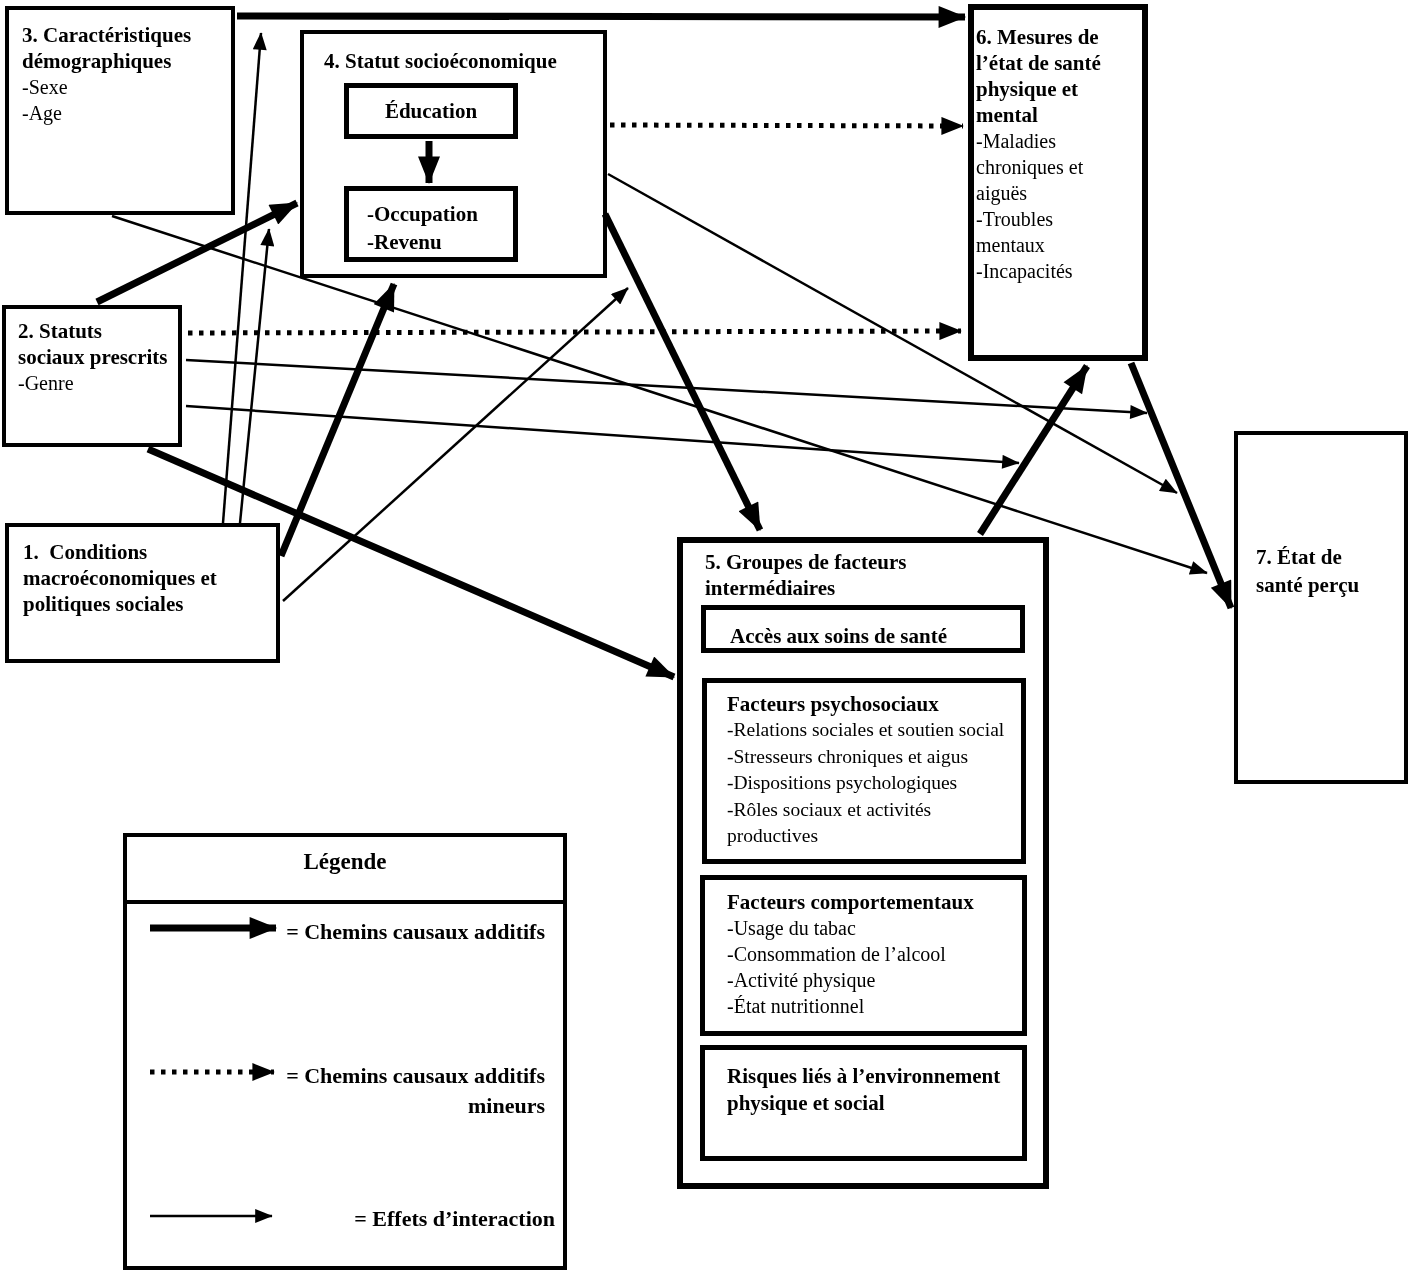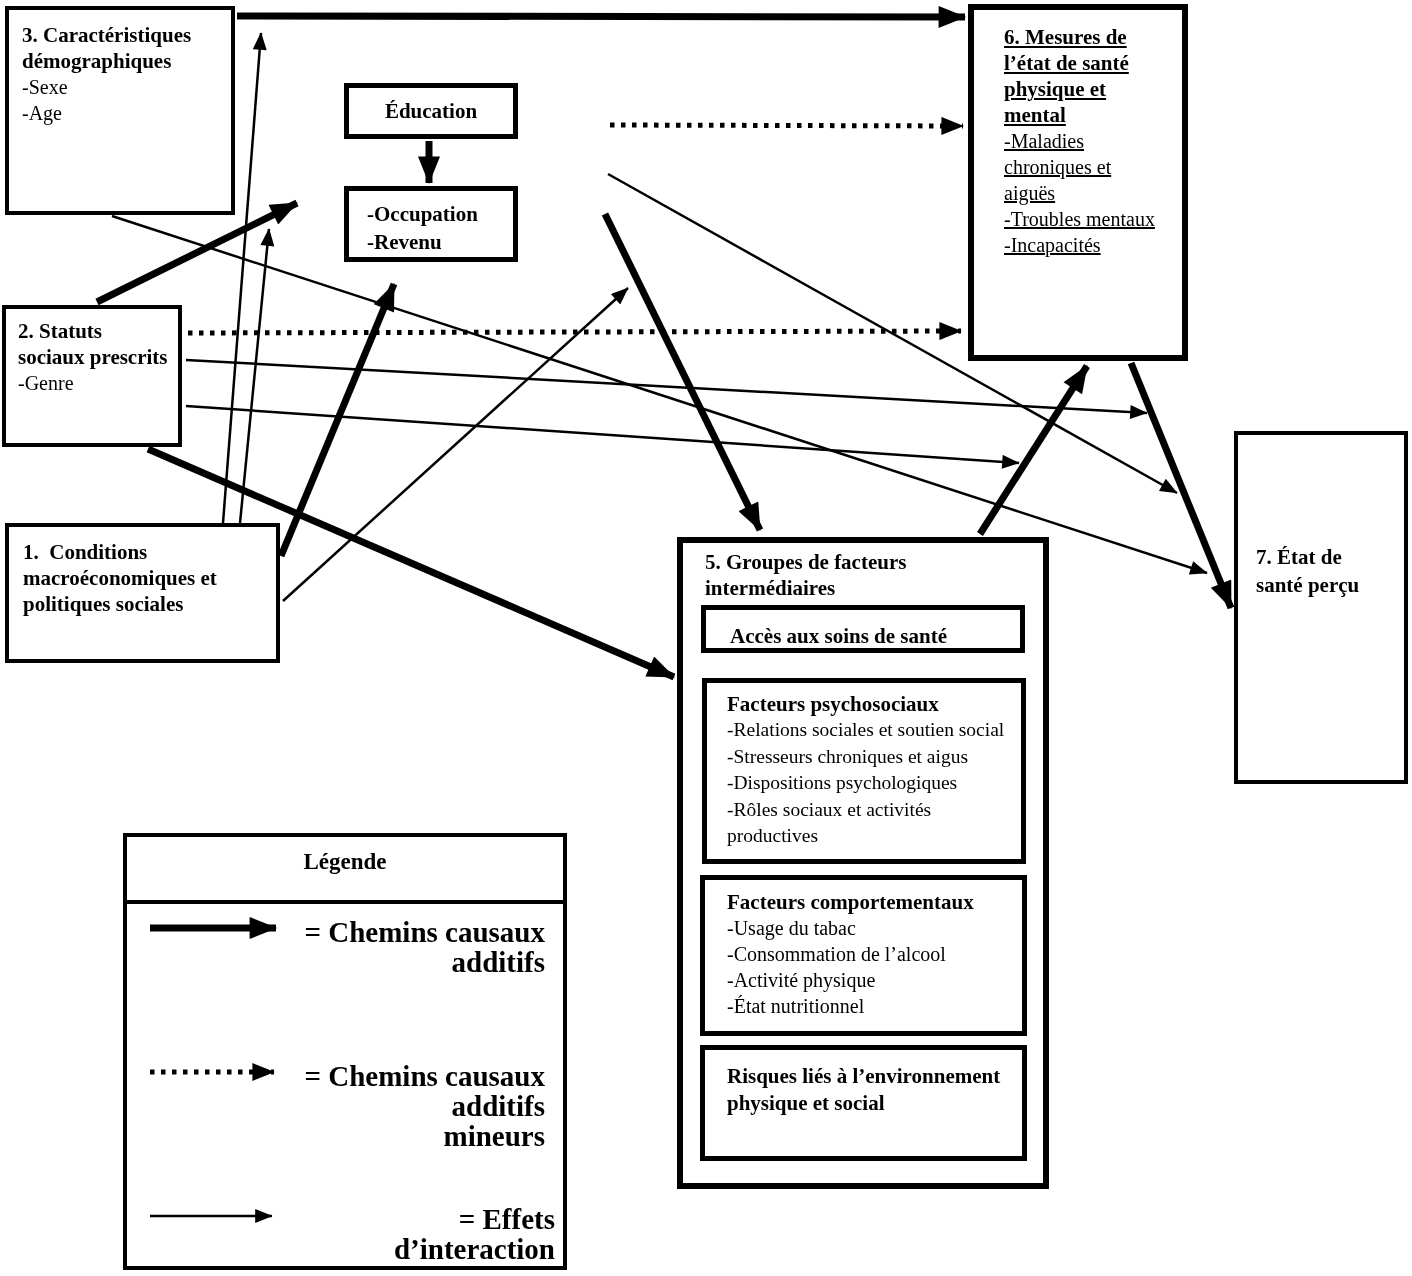--- a/index.html
+++ b/index.html
@@ -15,35 +15,35 @@
   .edge-minor{stroke:#000;stroke-width:5;stroke-dasharray:4.5 6.5;fill:none;}
   .edge-interaction{stroke:#000;stroke-width:2.5;fill:none;}
   
   #box3{left:5px;top:6px;width:230px;height:209px;padding:12px 8px 0 13px;}
   #box2{left:2px;top:305px;width:180px;height:142px;padding:9px 8px 0 12px;}
   #box1{left:5px;top:523px;width:275px;height:140px;padding:12px 10px 0 14px;}
   #box4{left:300px;top:30px;width:307px;height:248px;padding:14px 8px 0 20px;}
   #boxEdu{left:344px;top:83px;width:174px;height:56px;display:flex;align-items:center;justify-content:center;}
   #boxOcc{left:344px;top:186px;width:174px;height:76px;padding:9px 0 0 18px;}
   #boxOcc .title{line-height:28px;}
-  #box6{left:968px;top:4px;width:220px;height:357px;padding:14px 19px 0 30px;text-decoration:underline;}
+  #box6{left:968px;top:4px;width:180px;height:357px;padding:14px 19px 0 2px;}
   #box7{left:1234px;top:431px;width:174px;height:353px;}
   #box7 .title{position:absolute;left:18px;top:108px;width:132px;line-height:28px;}
   #box5{left:677px;top:537px;width:372px;height:652px;padding:6px 10px 0 22px;}
   #boxAcces{left:701px;top:605px;width:324px;height:48px;padding:13px 0 0 24px;}
   #boxPsy{left:702px;top:678px;width:324px;height:186px;padding:8px 8px 0 20px;}
   #boxPsy .item{font-size:19.5px;line-height:26.5px;}
   #boxCom{left:700px;top:875px;width:327px;height:161px;padding:9px 8px 0 22px;}
   #boxRis{left:700px;top:1045px;width:327px;height:116px;padding:13px 10px 0 22px;}
   #boxRis .title{line-height:27px;}
   #legend{left:123px;top:833px;width:444px;height:437px;}
   #legend .leg-title{position:absolute;left:0;right:0;top:12px;text-align:center;
                      font-weight:bold;font-size:23px;}
   #legend .leg-divider{position:absolute;left:0;right:0;top:63px;border-top:4px solid #000;height:0;}
-  .leg-row{position:absolute;font-weight:bold;font-size:29px;line-height:30px;}
+  .leg-row{position:absolute;font-weight:bold;font-size:22px;line-height:30px;}
   #legRow1{left:150px;top:80px;width:268px;text-align:right;}
   #legRow2{left:150px;top:224px;width:268px;text-align:right;}
   #legRow3{left:168px;top:367px;width:260px;text-align:right;}
 </style>
 </head>
 <body>
 
 <div class="stage">
 
   <div class="box" id="box3">
@@ -54,20 +54,23 @@
 
   <div class="box" id="box2">
     <div class="title">2. Statuts sociaux prescrits</div>
     <div class="item">-Genre</div>
   </div>
 
   <div class="box" id="box1">
     <div class="title">1.&nbsp; Conditions macroéconomiques et politiques sociales</div>
   </div>
 
+  <div class="box" id="box4">
+    <div class="title">4. Statut socioéconomique</div>
+  </div>
   <div class="box inner" id="boxEdu">
     <div class="title">Éducation</div>
   </div>
   <div class="box inner" id="boxOcc">
     <div class="title">-Occupation</div>
     <div class="title">-Revenu</div>
   </div>
 
   <div class="box thickborder" id="box6">
     <div class="title">6. Mesures de l’état de santé physique et mental</div>

